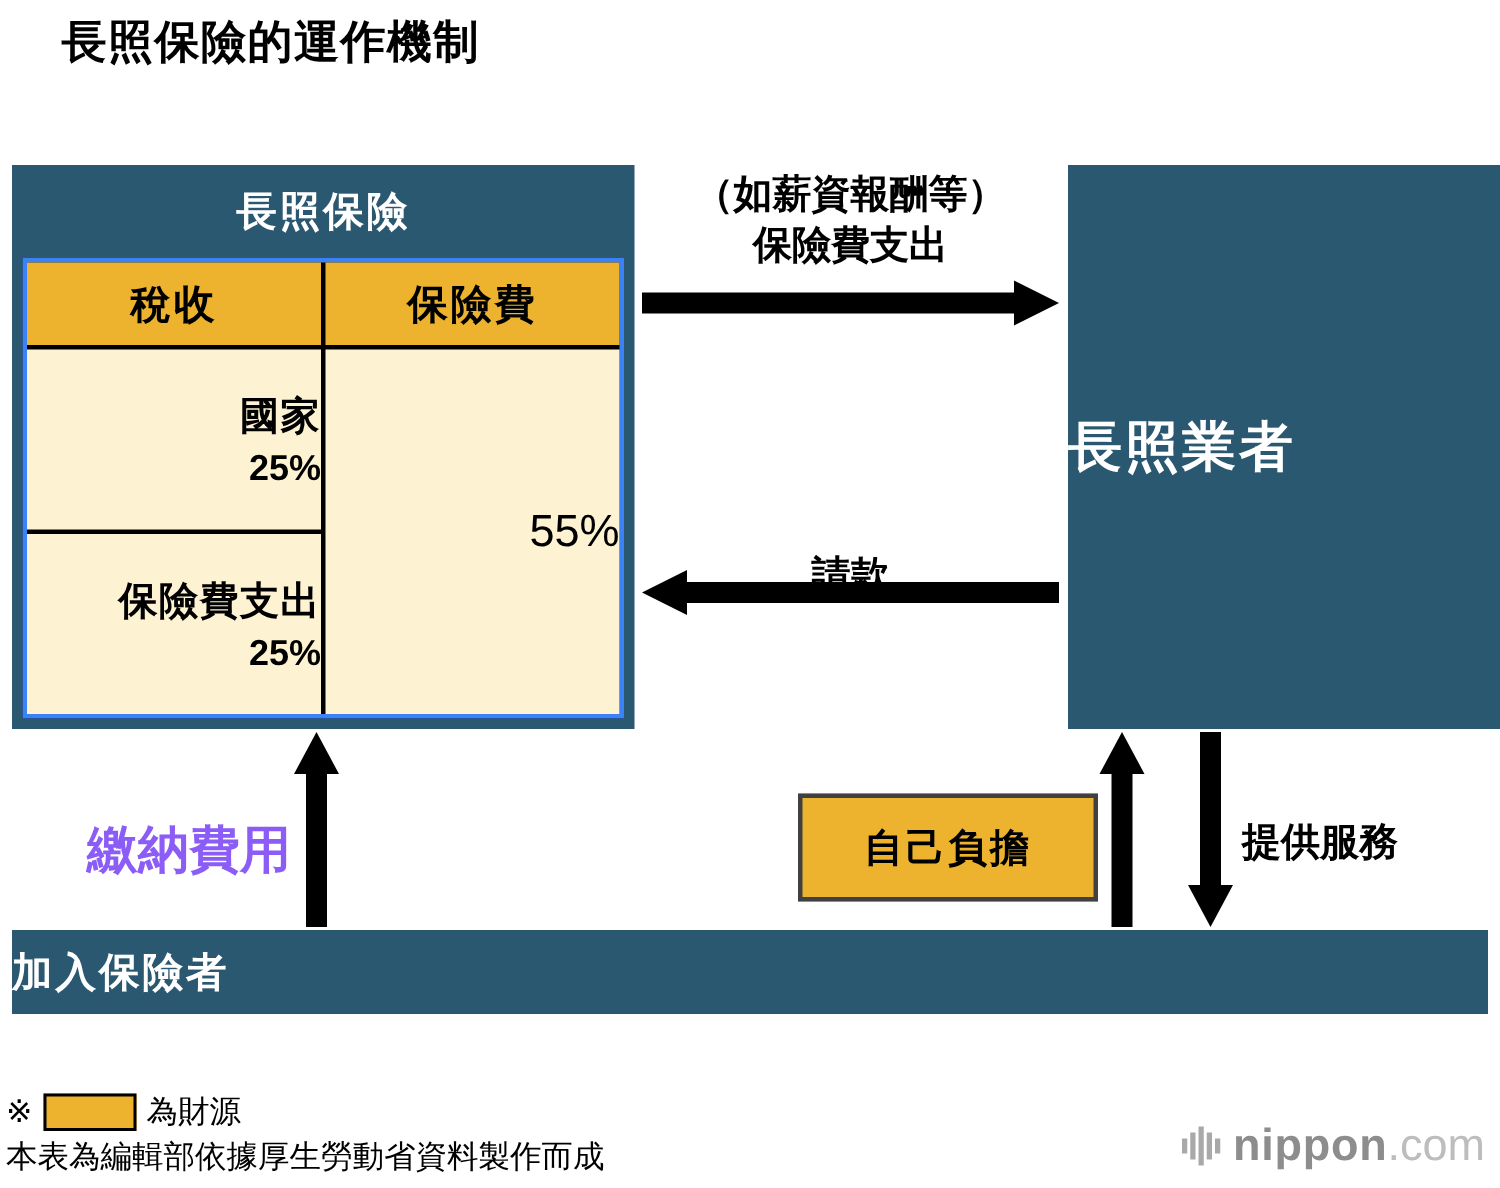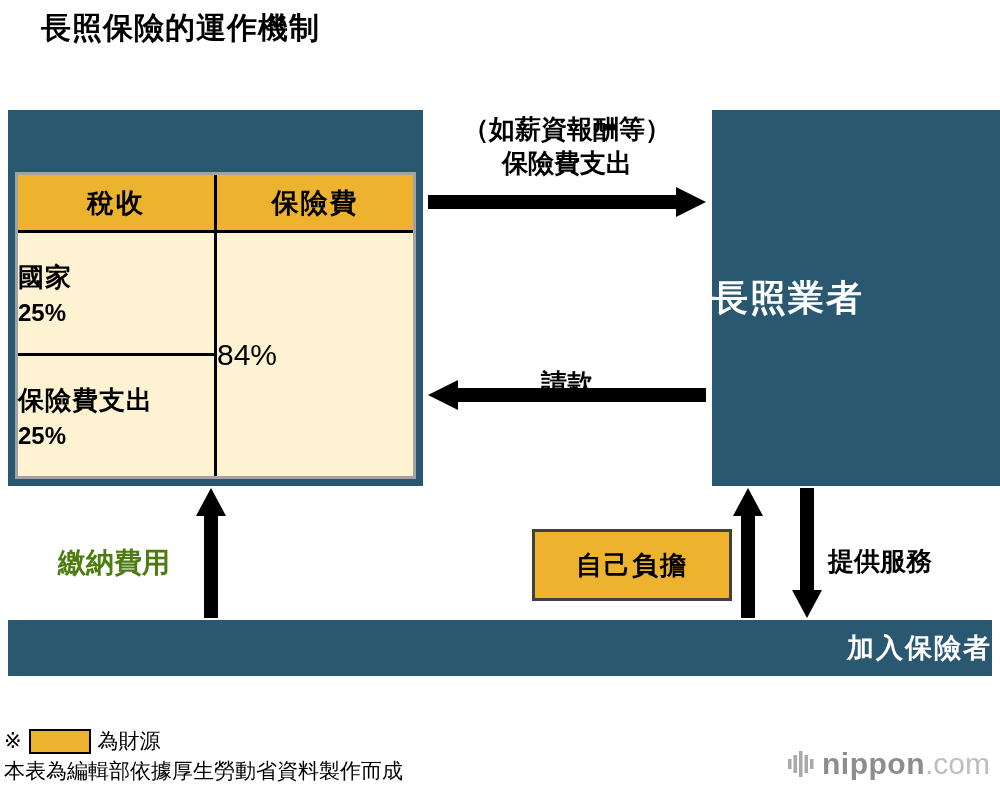--- a/index.html
+++ b/index.html
@@ -45,32 +45,32 @@
   }
   .funding-table{
     position:absolute;
     left:7px; top:62px;
     width:401px; height:307px;
     display:grid;
     grid-template-columns:1fr 1fr;
     grid-template-rows:55px 1fr 1fr;
     background:#000;
     gap:3px;
-    border:3px solid #a3a3a3;
+    border:3px solid #3b82f6;
   }
   .th{
     background:var(--yellow);
     display:flex; align-items:center; justify-content:center;
     font-size:27px; font-weight:bold; color:#000;
     letter-spacing:2px;
   }
   .cell{
     background:var(--cream);
     display:flex; flex-direction:column;
-    align-items:flex-start; justify-content:center;
+    align-items:flex-end; justify-content:center;
     color:#000;
   }
   .cell .cell-label{font-size:26px;font-weight:bold;letter-spacing:1px;}
   .cell .cell-value{font-size:24px;font-weight:bold;margin-top:4px;}
   .cell-premium{
     grid-column:2; grid-row:2 / 4;
     font-size:30px; font-weight:normal;
   }
 
   
@@ -83,21 +83,21 @@
     color:#fff; font-size:36px; font-weight:bold;
     letter-spacing:2px;
   }
 
   
   .insured-bar{
     position:absolute;
     left:8px; top:620px;
     width:984px; height:56px;
     background:var(--teal);
-    display:flex; align-items:center; justify-content:flex-end;
+    display:flex; align-items:center; justify-content:flex-start;
     color:#fff; font-size:27px; font-weight:bold;
     letter-spacing:2px;
   }
 
   
   .h-arrow{position:absolute;height:30px;}
   .h-arrow .shaft{
     position:absolute; top:8px; height:14px; background:#000;
   }
   .h-arrow .head{
@@ -136,21 +136,21 @@
     position:absolute; left:420px; top:113px; width:294px;
     text-align:center; font-size:26px; font-weight:bold; color:#000;
     line-height:1.3;
   }
   .label-billing{
     position:absolute; left:428px; top:366px; width:278px;
     text-align:center; font-size:26px; font-weight:bold; color:#000;
   }
   .label-pay-fee{
     position:absolute; left:58px; top:544px;
-    font-size:28px; font-weight:bold; color:#4d7c0f;
+    font-size:34px; font-weight:bold; color:#8b5cf6;
   }
   .self-pay-box{
     position:absolute; left:532px; top:529px;
     width:200px; height:72px;
     background:var(--yellow);
     border:3px solid #404040;
     display:flex; align-items:center; justify-content:center;
     font-size:26px; font-weight:bold; color:#000;
     letter-spacing:2px;
   }
@@ -184,28 +184,29 @@
   .brand-logo .word-tld{color:#bdbdbd; font-weight:normal;}
 </style>
 </head>
 <body>
 
 <div class="stage">
 
   <div class="page-title">長照保險的運作機制</div>
 
   <div class="insurance-box">
+    <div class="insurance-box-header">長照保險</div>
     <div class="funding-table">
       <div class="th">稅收</div>
       <div class="th">保險費</div>
       <div class="cell">
         <span class="cell-label">國家</span>
         <span class="cell-value">25%</span>
       </div>
-      <div class="cell cell-premium">84%</div>
+      <div class="cell cell-premium">55%</div>
       <div class="cell">
         <span class="cell-label">保險費支出</span>
         <span class="cell-value">25%</span>
       </div>
     </div>
   </div>
 
   <div class="provider-box">
     <span>長照業者</span>
   </div>

